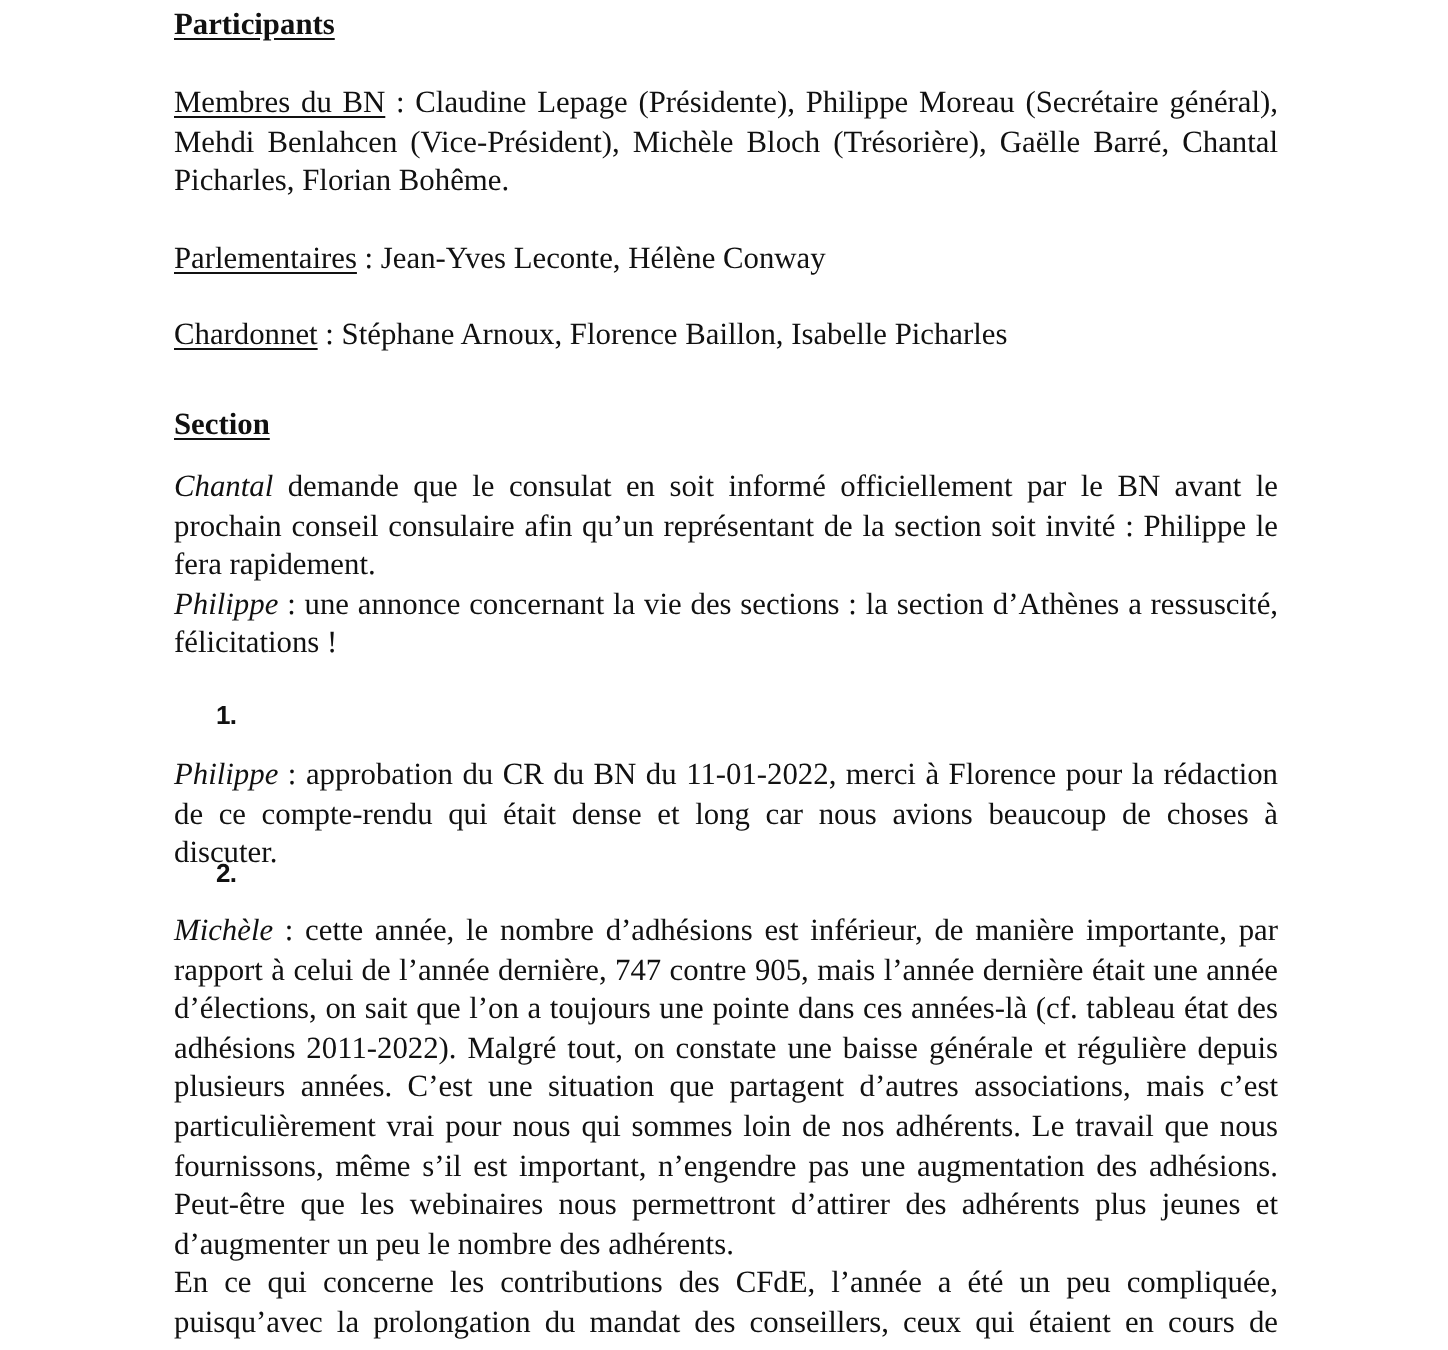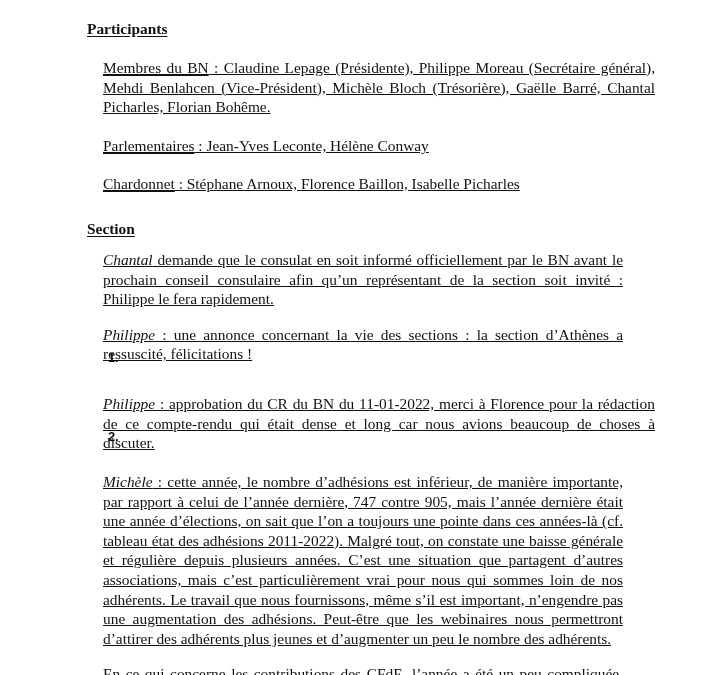--- a/index.html
+++ b/index.html
@@ -1,26 +1,26 @@
 <!DOCTYPE html>
 <html><head>
 <meta charset="utf-8">
 <style>
   html, body { margin:0; padding:0; background:#ffffff; }
   body { width:724px; height:675px; overflow:hidden; position:relative; }
   .page { position:absolute; left:87px; top:0; width:552px; color:#111; }
   .serif { font-family:"Liberation Serif", serif; font-size:15.4px; line-height:19.6px; }
   .just { text-align:justify; text-align-last:left; }
-  .h-under { font-family:"Liberation Serif", serif; font-weight:bold; font-size:15.4px; text-decoration:underline; text-underline-offset:2px;margin-top:16px; }
+  .h-under { font-family:"Liberation Serif", serif; font-weight:bold; font-size:15.4px; text-decoration:underline; text-underline-offset:2px; }
   .u { text-decoration:underline; text-underline-offset:2px; }
   .spk { font-style:italic; }
   .num-h { font-family:"Liberation Sans", sans-serif; font-weight:bold; font-size:13px; letter-spacing:-0.3px; position:relative; padding-left:44px; }
   .num-h .n { position:absolute; left:21px; }
   .block { position:absolute; left:0; width:552px; }
-  p { margin:16px;text-decoration:underline; }
+  p { margin:0; }
 </style>
 </head>
 <body>
 
 <div class="page">
 
   <div class="block h-under" style="top:4px;">Participants</div>
 
   <p class="block serif just" style="top:42px;"><span class="u">Membres du BN</span><span> : Claudine Lepage (Présidente), Philippe Moreau (Secrétaire général), Mehdi Benlahcen (Vice-Président), Michèle Bloch (Trésorière), Gaëlle Barré, Chantal Picharles, Florian Bohême.</span></p>
 

